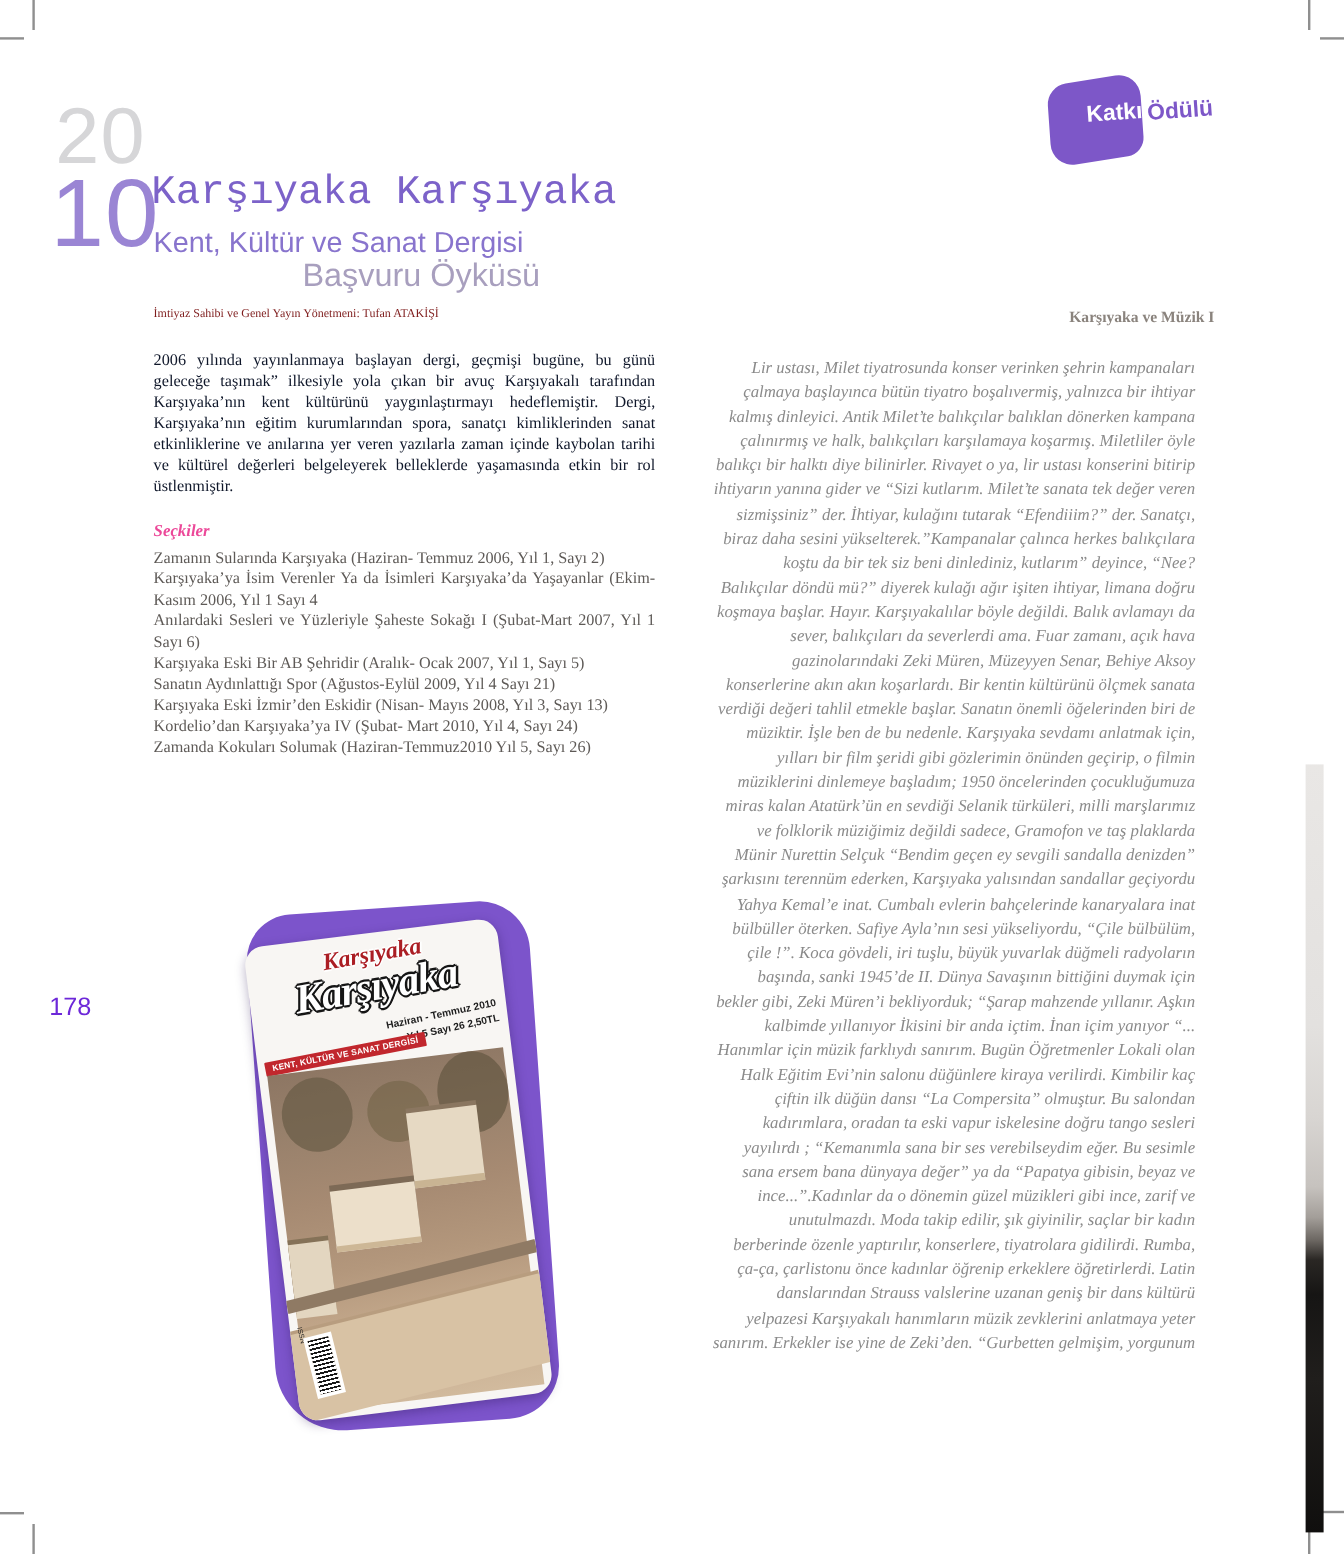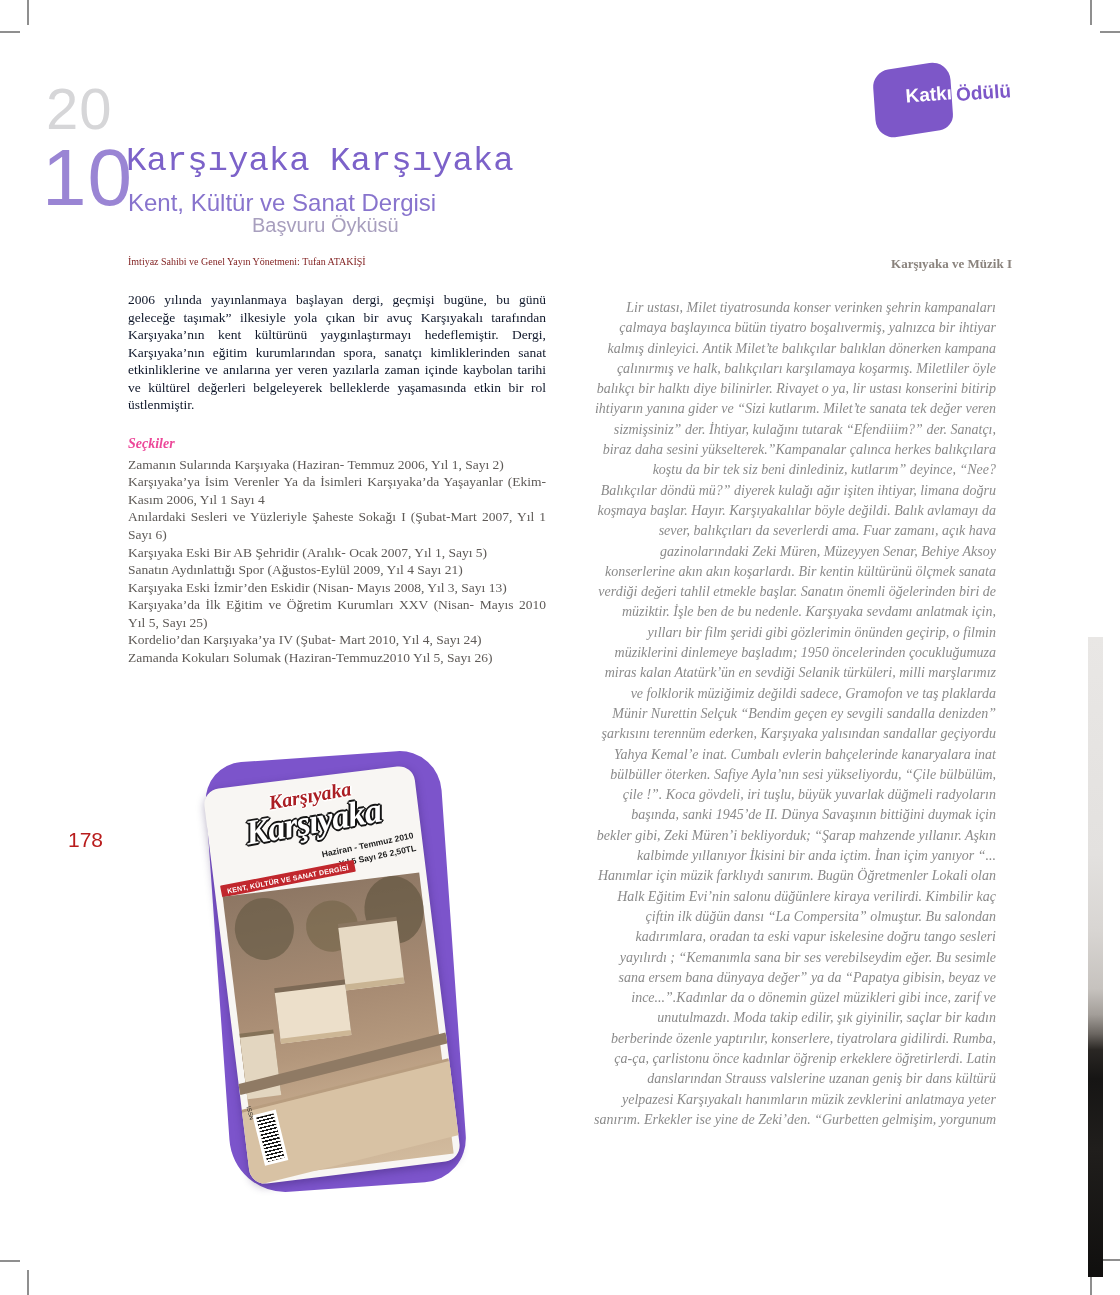--- a/index.html
+++ b/index.html
@@ -18,36 +18,36 @@
   
   .badge{position:absolute;left:868px;top:56px;width:230px;height:92px;}
   .badge-shape{position:absolute;left:6px;top:10px;width:78px;height:68px;background:#7d57c8;
                border-radius:16px 20px 14px 20px;transform:rotate(-9deg) skewX(-5deg);}
   .badge-txt{position:absolute;font-family:"Liberation Sans",sans-serif;font-weight:bold;
              font-size:19px;transform:rotate(-4deg);}
   .badge-primary{left:32px;top:28px;width:52px;text-align:right;color:#ffffff;}
   .badge-secondary{left:88px;top:26px;color:#7d57c8;}
   
   .year{position:absolute;font-family:"Liberation Sans",sans-serif;line-height:1;font-weight:normal;}
-  .year-top{left:46px;top:80px;font-size:58px;color:#d6d6d8;letter-spacing:1px;}
+  .year-top{left:46px;top:80px;font-size:66px;color:#d6d6d8;letter-spacing:1px;}
   .year-bottom{left:42px;top:138px;font-size:80px;color:#9a85d4;letter-spacing:1px;}
   .mag-title{position:absolute;left:126px;top:142px;font-family:Liberation Mono, monospace;
              font-size:34px;color:#7c62c9;letter-spacing:0;}
   .mag-subtitle{position:absolute;left:128px;top:189px;font-family:"Liberation Sans",sans-serif;
                 font-size:24px;color:#8874cd;}
   .story-label{position:absolute;left:252px;top:214px;font-family:"Liberation Sans",sans-serif;
-               font-size:20px;color:#a89fbe;}
+               font-size:27px;color:#a89fbe;}
   
   .left-col{position:absolute;left:128px;top:256px;width:418px;}
   .byline{color:#7f1d1d;font-size:10px;margin:0 0 24px 0;}
   .intro{color:#0f172a;font-size:13.5px;line-height:1.3;text-align:justify;margin:0 0 22px 0;}
   .sel-head{color:#ec4899;font-weight:bold;font-size:14px;margin:16px 0 4px 0;font-style:italic;}
   .sel-item{color:#5e5a57;font-size:13.5px;line-height:1.3;text-align:justify;}
-  .page-num{position:absolute;left:68px;top:828px;font-family:"Liberation Sans",sans-serif;
-            font-size:21px;color:#b91c1c;}
+  .page-num{position:absolute;left:41px;top:828px;font-family:"Liberation Sans",sans-serif;
+            font-size:21px;color:#6d28d9;}
   
   .article{position:absolute;left:578px;top:256px;width:434px;}
   .article-head{text-align:right;color:#8a837d;font-weight:bold;font-size:13px;margin:0 0 26px 0;}
   .article-body{text-align:right;color:#8a8a8a;font-style:italic;font-size:14px;line-height:1.45;margin:16px;}
   
   .side-strip{position:absolute;left:1088px;top:637px;width:15px;height:640px;
     background:linear-gradient(180deg,#e9e7e5 0%,#e3e1df 34%,#d8d5d2 46%,#c6c2be 55%,
                #a39e99 59%,#6b6661 62%,#2a2724 64.5%,#161514 69%,#201e1c 80%,#100f0e 100%);}
   
   .cover-wrap{position:absolute;left:208px;top:748px;width:258px;height:460px;}
@@ -119,21 +119,20 @@
   <div class="left-col">
     <p class="byline">İmtiyaz Sahibi ve Genel Yayın Yönetmeni: Tufan ATAKİŞİ</p>
     <p class="intro">2006 yılında yayınlanmaya başlayan dergi, geçmişi bugüne, bu günü geleceğe taşımak” ilkesiyle yola çıkan bir avuç Karşıyakalı tarafından Karşıyaka’nın kent kültürünü yaygınlaştırmayı hedeflemiştir. Dergi, Karşıyaka’nın eğitim kurumlarından spora, sanatçı kimliklerinden sanat etkinliklerine ve anılarına yer veren yazılarla zaman içinde kaybolan tarihi ve kültürel değerleri belgeleyerek belleklerde yaşamasında etkin bir rol üstlenmiştir.</p>
     <p class="sel-head">Seçkiler</p>
     <div class="sel-item">Zamanın Sularında Karşıyaka (Haziran- Temmuz 2006, Yıl 1, Sayı 2)</div>
     <div class="sel-item">Karşıyaka’ya İsim Verenler Ya da İsimleri Karşıyaka’da Yaşayanlar (Ekim- Kasım 2006, Yıl 1 Sayı 4</div>
     <div class="sel-item">Anılardaki Sesleri ve Yüzleriyle Şaheste Sokağı I (Şubat-Mart 2007, Yıl 1 Sayı 6)</div>
     <div class="sel-item">Karşıyaka Eski Bir AB Şehridir (Aralık- Ocak 2007, Yıl 1, Sayı 5)</div>
     <div class="sel-item">Sanatın Aydınlattığı Spor (Ağustos-Eylül 2009, Yıl 4 Sayı 21)</div>
     <div class="sel-item">Karşıyaka Eski İzmir’den Eskidir (Nisan- Mayıs 2008, Yıl 3, Sayı 13)</div>
-    <div class="sel-item">Karşıyaka’da İlk Eğitim ve Öğretim Kurumları XXV (Nisan- Mayıs 2010 Yıl 5, Sayı 25)</div>
     <div class="sel-item">Kordelio’dan Karşıyaka’ya IV (Şubat- Mart 2010, Yıl 4, Sayı 24)</div>
     <div class="sel-item">Zamanda Kokuları Solumak (Haziran-Temmuz2010 Yıl 5, Sayı 26)</div>
   </div>
 
   <div class="page-num">178</div>
 
   <div class="article">
     <p class="article-head">Karşıyaka ve Müzik I</p>
     <p class="article-body">Lir ustası, Milet tiyatrosunda konser verinken şehrin kampanaları çalmaya başlayınca bütün tiyatro boşalıvermiş, yalnızca bir ihtiyar kalmış dinleyici. Antik Milet’te balıkçılar balıklan dönerken kampana çalınırmış ve halk, balıkçıları karşılamaya koşarmış. Miletliler öyle balıkçı bir halktı diye bilinirler. Rivayet o ya, lir ustası konserini bitirip ihtiyarın yanına gider ve “Sizi kutlarım. Milet’te sanata tek değer veren sizmişsiniz” der. İhtiyar, kulağını tutarak “Efendiiim?” der. Sanatçı, biraz daha sesini yükselterek.”Kampanalar çalınca herkes balıkçılara koştu da bir tek siz beni dinlediniz, kutlarım” deyince, “Nee? Balıkçılar döndü mü?” diyerek kulağı ağır işiten ihtiyar, limana doğru koşmaya başlar. Hayır. Karşıyakalılar böyle  değildi. Balık avlamayı da sever, balıkçıları da severlerdi ama. Fuar zamanı, açık hava gazinolarındaki Zeki Müren, Müzeyyen Senar, Behiye Aksoy konserlerine akın akın koşarlardı. Bir kentin kültürünü ölçmek sanata verdiği değeri tahlil etmekle başlar. Sanatın önemli öğelerinden biri de müziktir. İşle ben de bu nedenle. Karşıyaka sevdamı anlatmak için, yılları bir film şeridi gibi gözlerimin önünden geçirip, o filmin müziklerini dinlemeye başladım; 1950 öncelerinden çocukluğumuza miras kalan Atatürk’ün en sevdiği Selanik türküleri, milli marşlarımız ve folklorik müziğimiz değildi sadece, Gramofon ve taş plaklarda Münir Nurettin Selçuk “Bendim geçen ey sevgili sandalla denizden” şarkısını terennüm ederken, Karşıyaka yalısından sandallar geçiyordu Yahya Kemal’e inat. Cumbalı evlerin bahçelerinde kanaryalara inat bülbüller öterken. Safiye Ayla’nın sesi yükseliyordu, “Çile bülbülüm, çile !”.  Koca gövdeli, iri tuşlu, büyük yuvarlak düğmeli radyoların başında, sanki 1945’de II. Dünya Savaşının bittiğini duymak için bekler gibi, Zeki Müren’i bekliyorduk; “Şarap mahzende yıllanır. Aşkın kalbimde yıllanıyor İkisini bir anda içtim. İnan içim yanıyor “... Hanımlar için müzik farklıydı sanırım. Bugün Öğretmenler Lokali olan Halk Eğitim Evi’nin salonu düğünlere kiraya verilirdi. Kimbilir kaç çiftin ilk düğün dansı “La Compersita” olmuştur. Bu salondan kadırımlara, oradan ta eski vapur iskelesine doğru tango sesleri yayılırdı ; “Kemanımla sana bir ses verebilseydim eğer. Bu sesimle sana ersem bana dünyaya değer” ya da “Papatya gibisin, beyaz ve ince...”.Kadınlar da o dönemin güzel müzikleri gibi ince, zarif ve unutulmazdı. Moda takip edilir, şık giyinilir, saçlar bir kadın berberinde özenle yaptırılır, konserlere, tiyatrolara gidilirdi. Rumba, ça-ça, çarlistonu önce kadınlar öğrenip erkeklere öğretirlerdi. Latin danslarından Strauss valslerine uzanan geniş bir dans kültürü yelpazesi Karşıyakalı hanımların müzik zevklerini anlatmaya yeter sanırım. Erkekler ise yine de Zeki’den. “Gurbetten gelmişim, yorgunum</p>
   </div>

